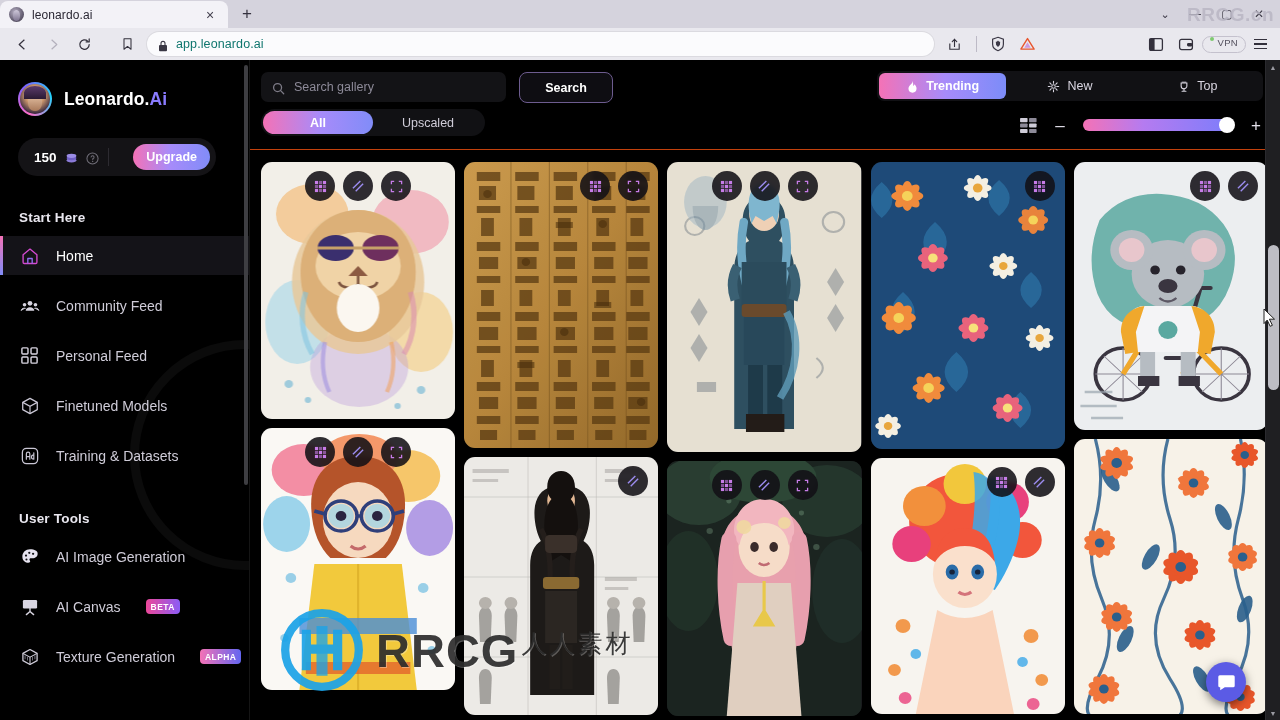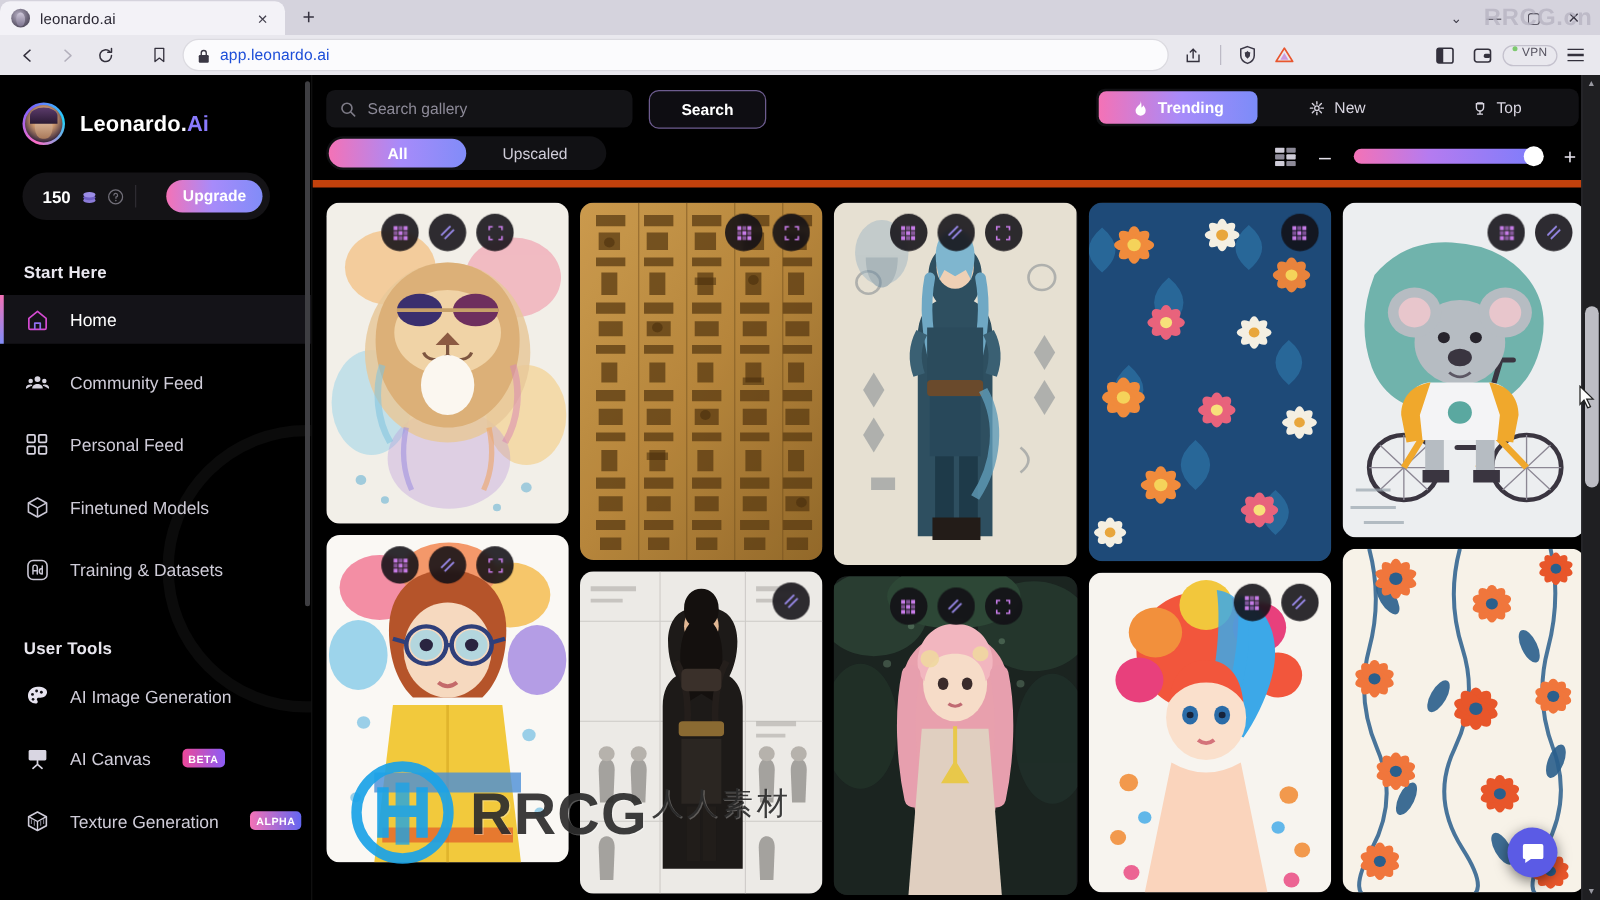--- a/index.html
+++ b/index.html
@@ -70,21 +70,21 @@
     color:#33303c;
   }
   .nav-ic.disabled{ color:#b3b0bc; }
   .bookmark-ic{ width:26px;height:26px;display:flex;align-items:center;justify-content:center;color:#33303c;}
   .omnibox {
     flex:1; height:24px; background:#fbfbfd; border-radius:13px;
     display:flex;align-items:center; padding:0 11px; gap:8px;
     margin:0 4px; box-shadow:0 0 0 1px rgba(0,0,0,.06);
   }
   .omnibox .lock{ width:10px;height:12px;flex:0 0 auto; }
-  .omnibox .url { font-size:12.5px; color:#1d4ed8; letter-spacing:.1px;text-align:center;}
+  .omnibox .url { font-size:12.5px; color:#0f766e; letter-spacing:.1px;text-align:center;}
   .nav-right { display:flex; align-items:center; gap:2px; }
   .divider-v{ width:1px;height:16px;background:#bdbac6;margin:0 5px;}
   .vpn-pill{
     height:17px;border:1px solid #c4c1cd;border-radius:9px;
     display:flex;align-items:flex-start;gap:4px;padding:0 7px;
     font-size:9.5px;color:#55525f;letter-spacing:.3px;
   }
   .vpn-dot{width:4px;height:4px;border-radius:50%;background:#7ec96f;}
   .hamburger{width:24px;height:24px;display:flex;flex-direction:column;justify-content:center;gap:3px;align-items:center;}
   .hamburger i{display:block;width:13px;height:1.6px;background:#33303c;}
@@ -179,21 +179,21 @@
   .wm-sidebar{
     position:absolute; left:130px; top:280px; width:230px;height:230px;
     border-radius:50%; border:9px solid rgba(255,255,255,.045);
     pointer-events:none;
   }
 
   
   .main { flex:1; height:660px; position:relative; background:#000; overflow:hidden;}
 
   .toolbar{
-    height:90px; position:relative; border-bottom:6px solid #c2410c;
+    height:90px; position:relative; border-bottom:1px solid #c2410c;
   }
   .search-wrap{
     position:absolute; left:11px; top:12px; width:245px;height:30px;
     background:#131316; border-radius:7px; display:flex;align-items:center;
     padding:0 11px;gap:9px;
   }
   .search-ic{width:13px;height:13px;opacity:.78;}
   .search-input{
     background:transparent;border:none;outline:none;color:#b9b6c2;
     font-size:12.5px;font-family:"Liberation Sans",sans-serif;width:100%;

